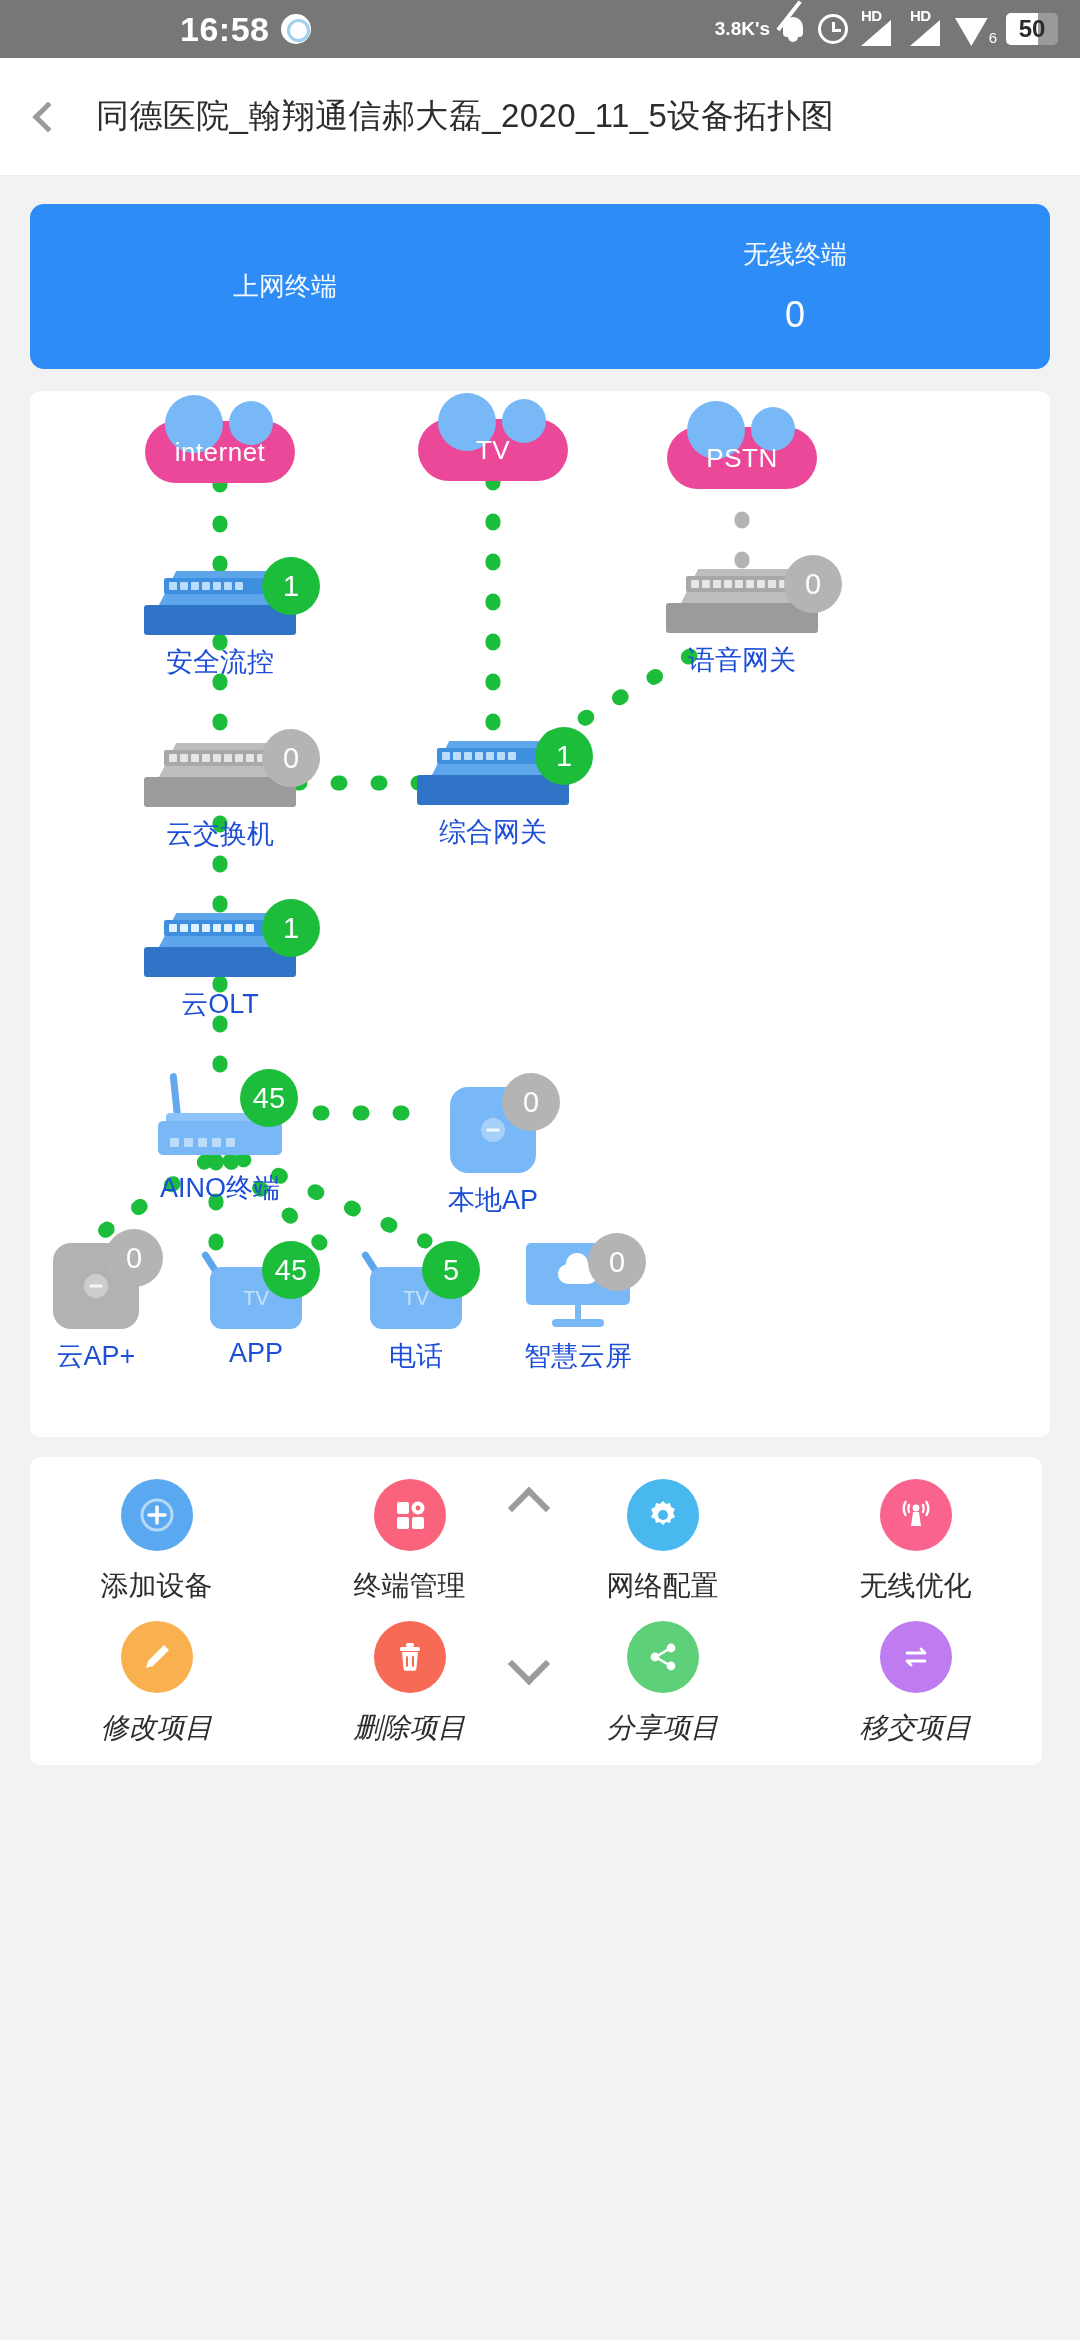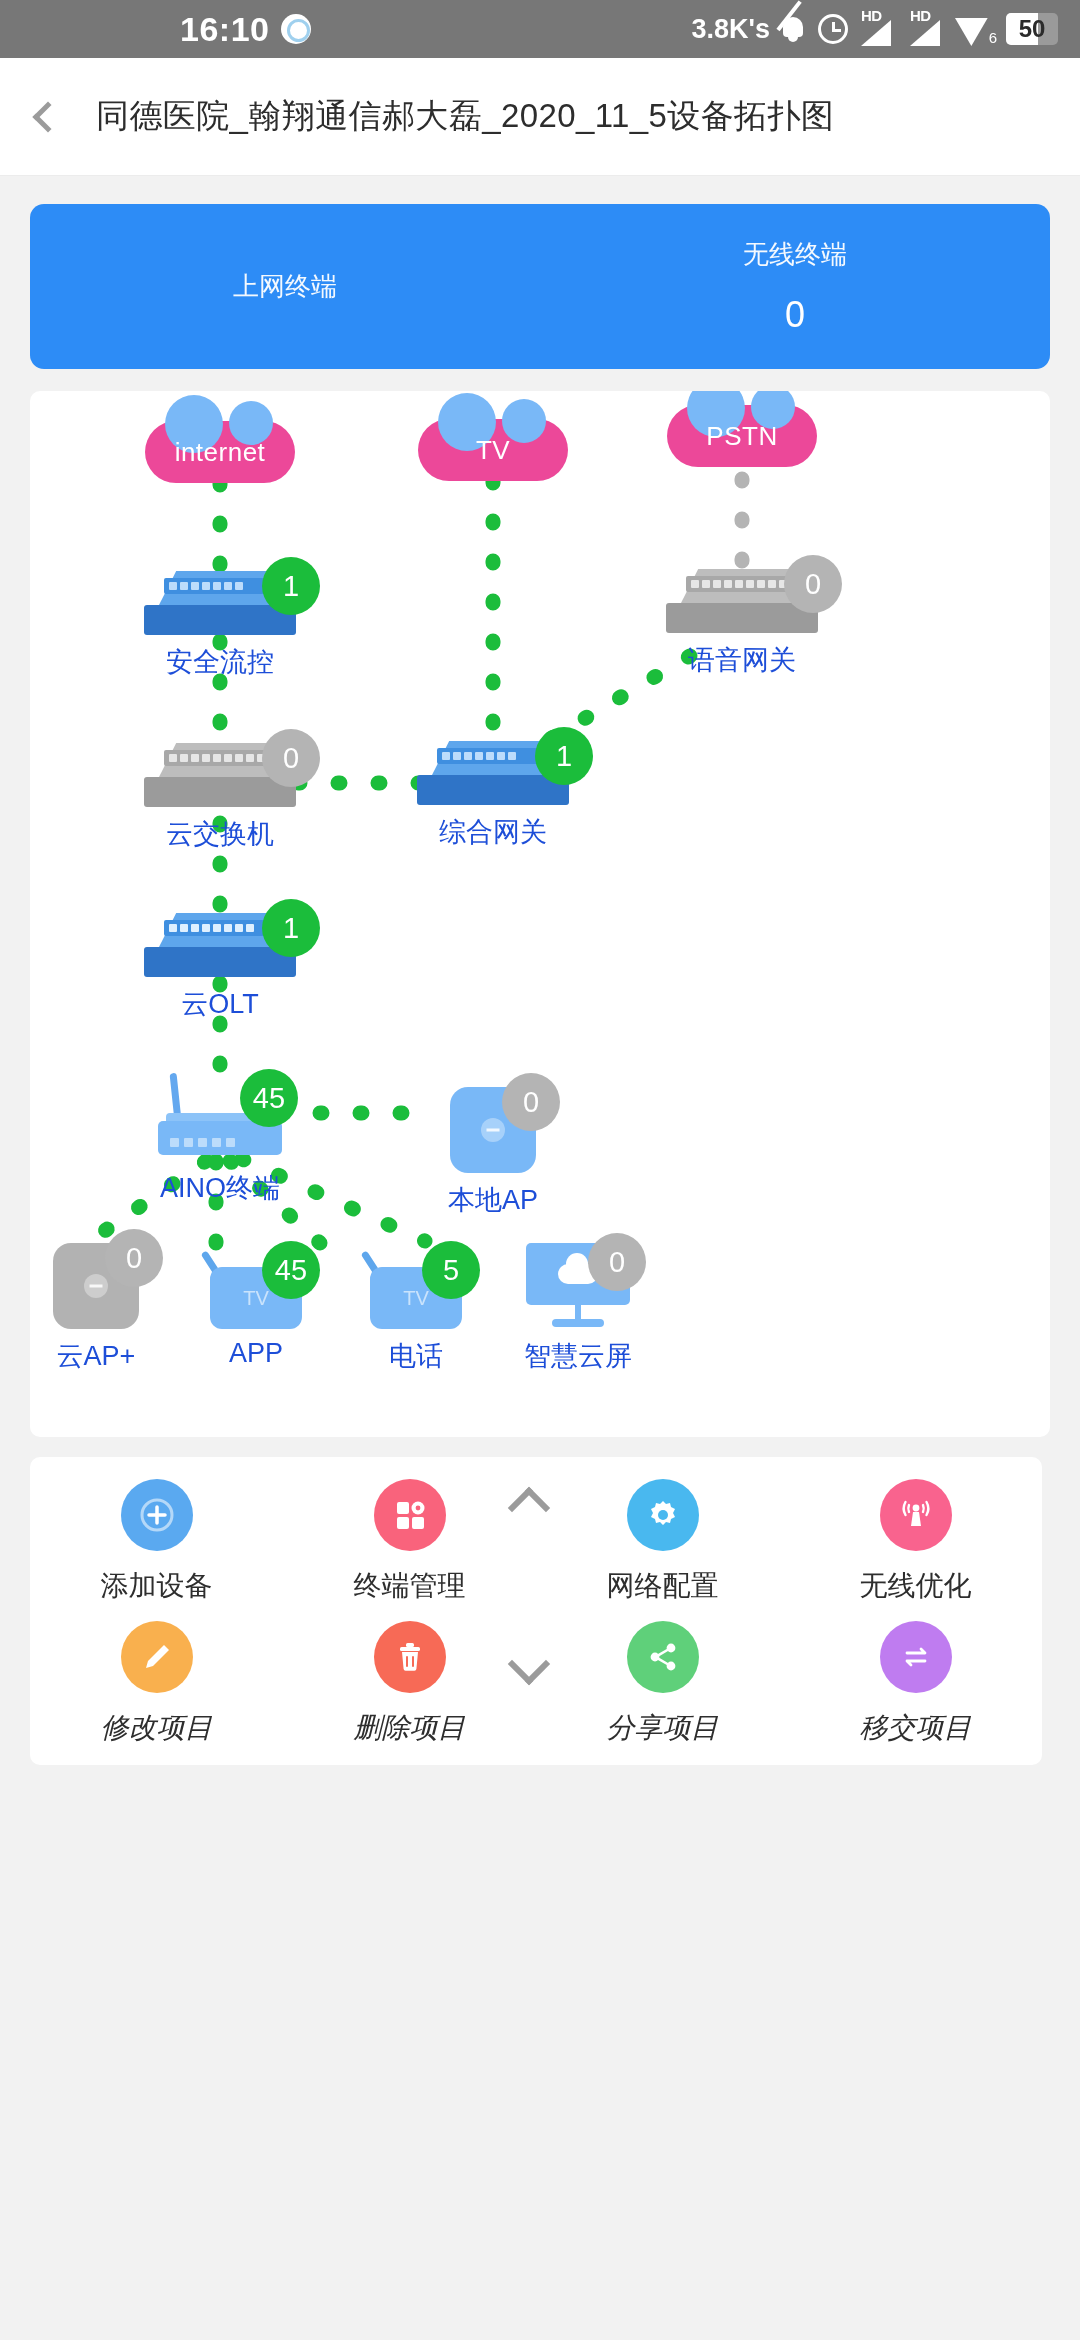--- a/index.html
+++ b/index.html
@@ -27,21 +27,21 @@
   }
   .sb-qq::after {
     content: ""; position: absolute; left: 6px; top: 5px;
     width: 17px; height: 17px; border-radius: 50%;
     border: 3px solid #9fd0ee;
   }
   .sb-right {
     display: flex; align-items: center; gap: 9px;
     position: absolute; right: 22px;
   }
-  .sb-speed { color: #ffffff; font-size: 27px; font-weight: bold; }
+  .sb-speed { color: #ffffff; font-size: 19px; font-weight: bold; }
   .ic { display: inline-block; position: relative; }
   .ic-mute { width: 30px; height: 32px; }
   .ic-mute .bell {
     position: absolute; left: 4px; top: 4px;
     width: 20px; height: 20px; background: #fff;
     border-radius: 50% 50% 4px 4px;
   }
   .ic-mute .bell::after {
     content: ""; position: absolute; left: 5px; bottom: -5px;
     width: 10px; height: 5px; background: #fff; border-radius: 0 0 6px 6px;
@@ -292,21 +292,21 @@
   .chev-up { top: 22px; }
   .chev-up i { transform: rotate(45deg); }
   .chev-down { top: 188px; }
   .chev-down i { transform: rotate(-135deg); top: 4px; }
 </style>
 </head>
 <body>
 
 <div class="statusbar">
   <div class="sb-left">
-    <span class="sb-time">16:10</span>
+    <span class="sb-time">16:58</span>
     <span class="sb-qq"></span>
   </div>
   <div class="sb-right">
     <span class="sb-speed">3.8K's</span>
     <span class="ic ic-mute">
       <span class="bell"></span>
         <span class="slash"></span>
     </span>
     <span class="ic ic-alarm"></span>
     <span class="sig-wrap">
@@ -385,21 +385,21 @@
       <div class="node" style="left:190px; top:30px;">
         <div class="cloud">
           <span class="cloud-text">internet</span>
         </div>
       </div>
       <div class="node" style="left:463px; top:28px;">
         <div class="cloud">
           <span class="cloud-text">TV</span>
         </div>
       </div>
-      <div class="node" style="left:712px; top:14px;">
+      <div class="node" style="left:712px; top:36px;">
         <div class="cloud">
           <span class="cloud-text">PSTN</span>
         </div>
       </div>
 
       <div class="node" style="left:190px; top:180px;">
         <div class="icon-box">
           <div class="rack" style="--c1:#5ea6ec; --c2:#2f74c7; --c3:#3f8fe0; --c4:#bcdcfb;">
             <div class="top"></div>
               <div class="body"></div>

